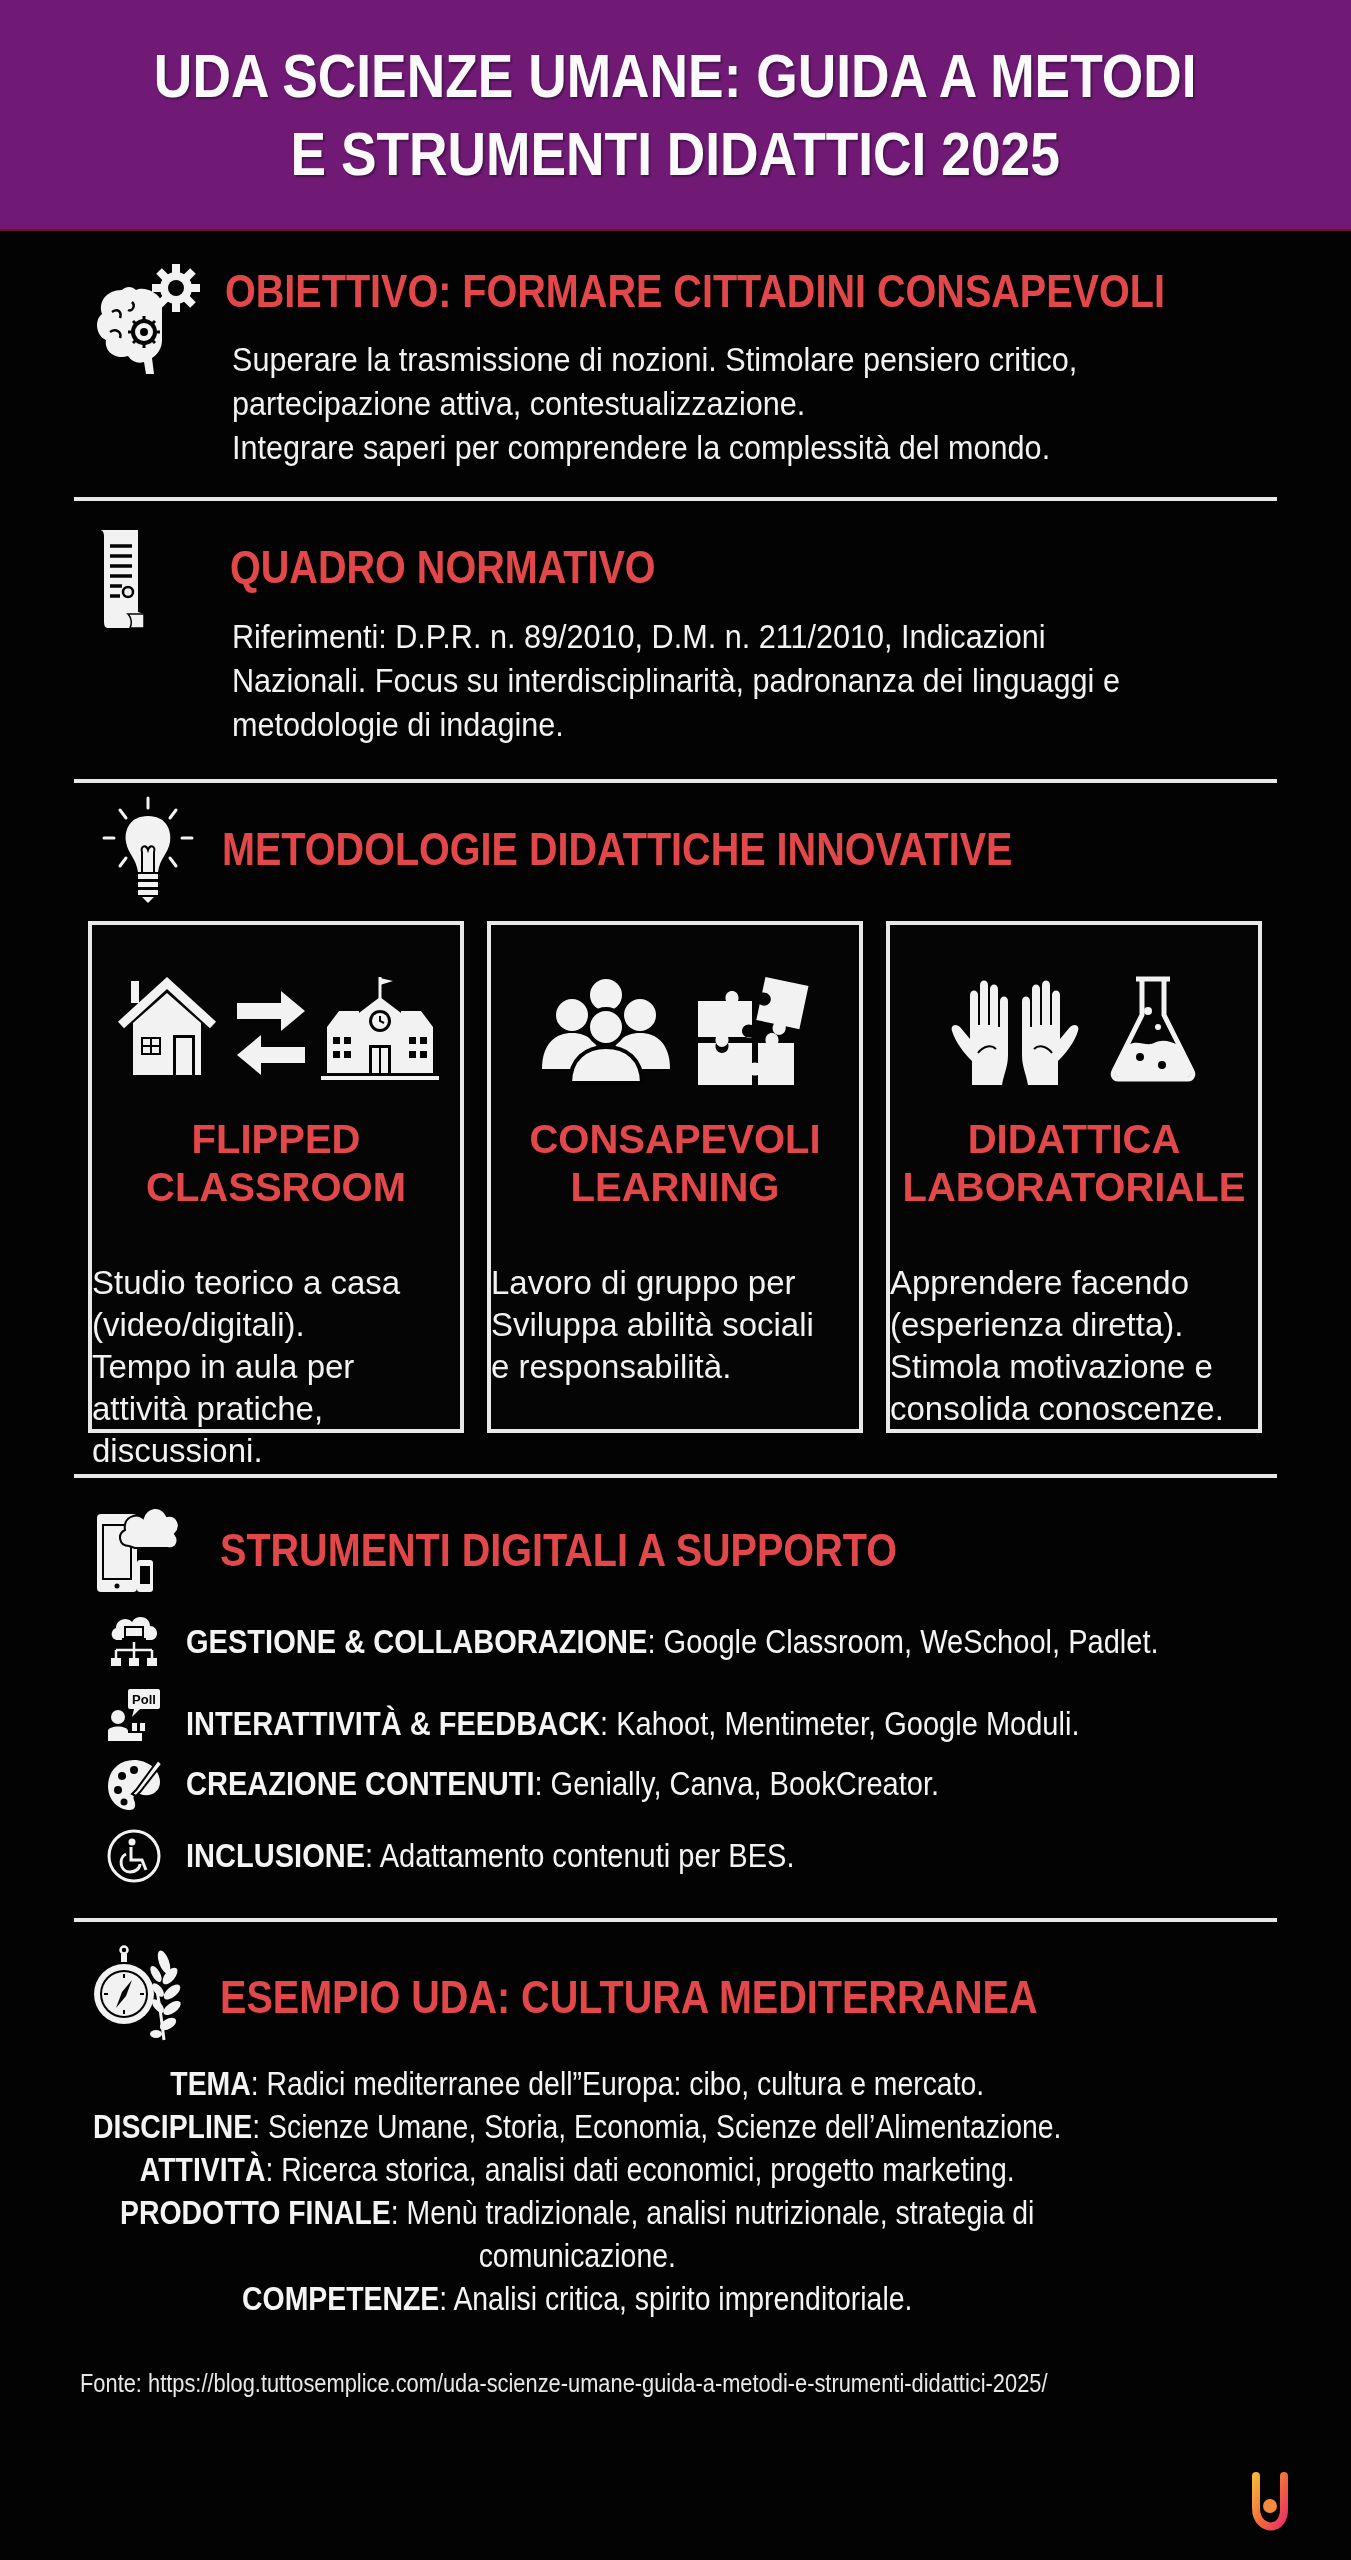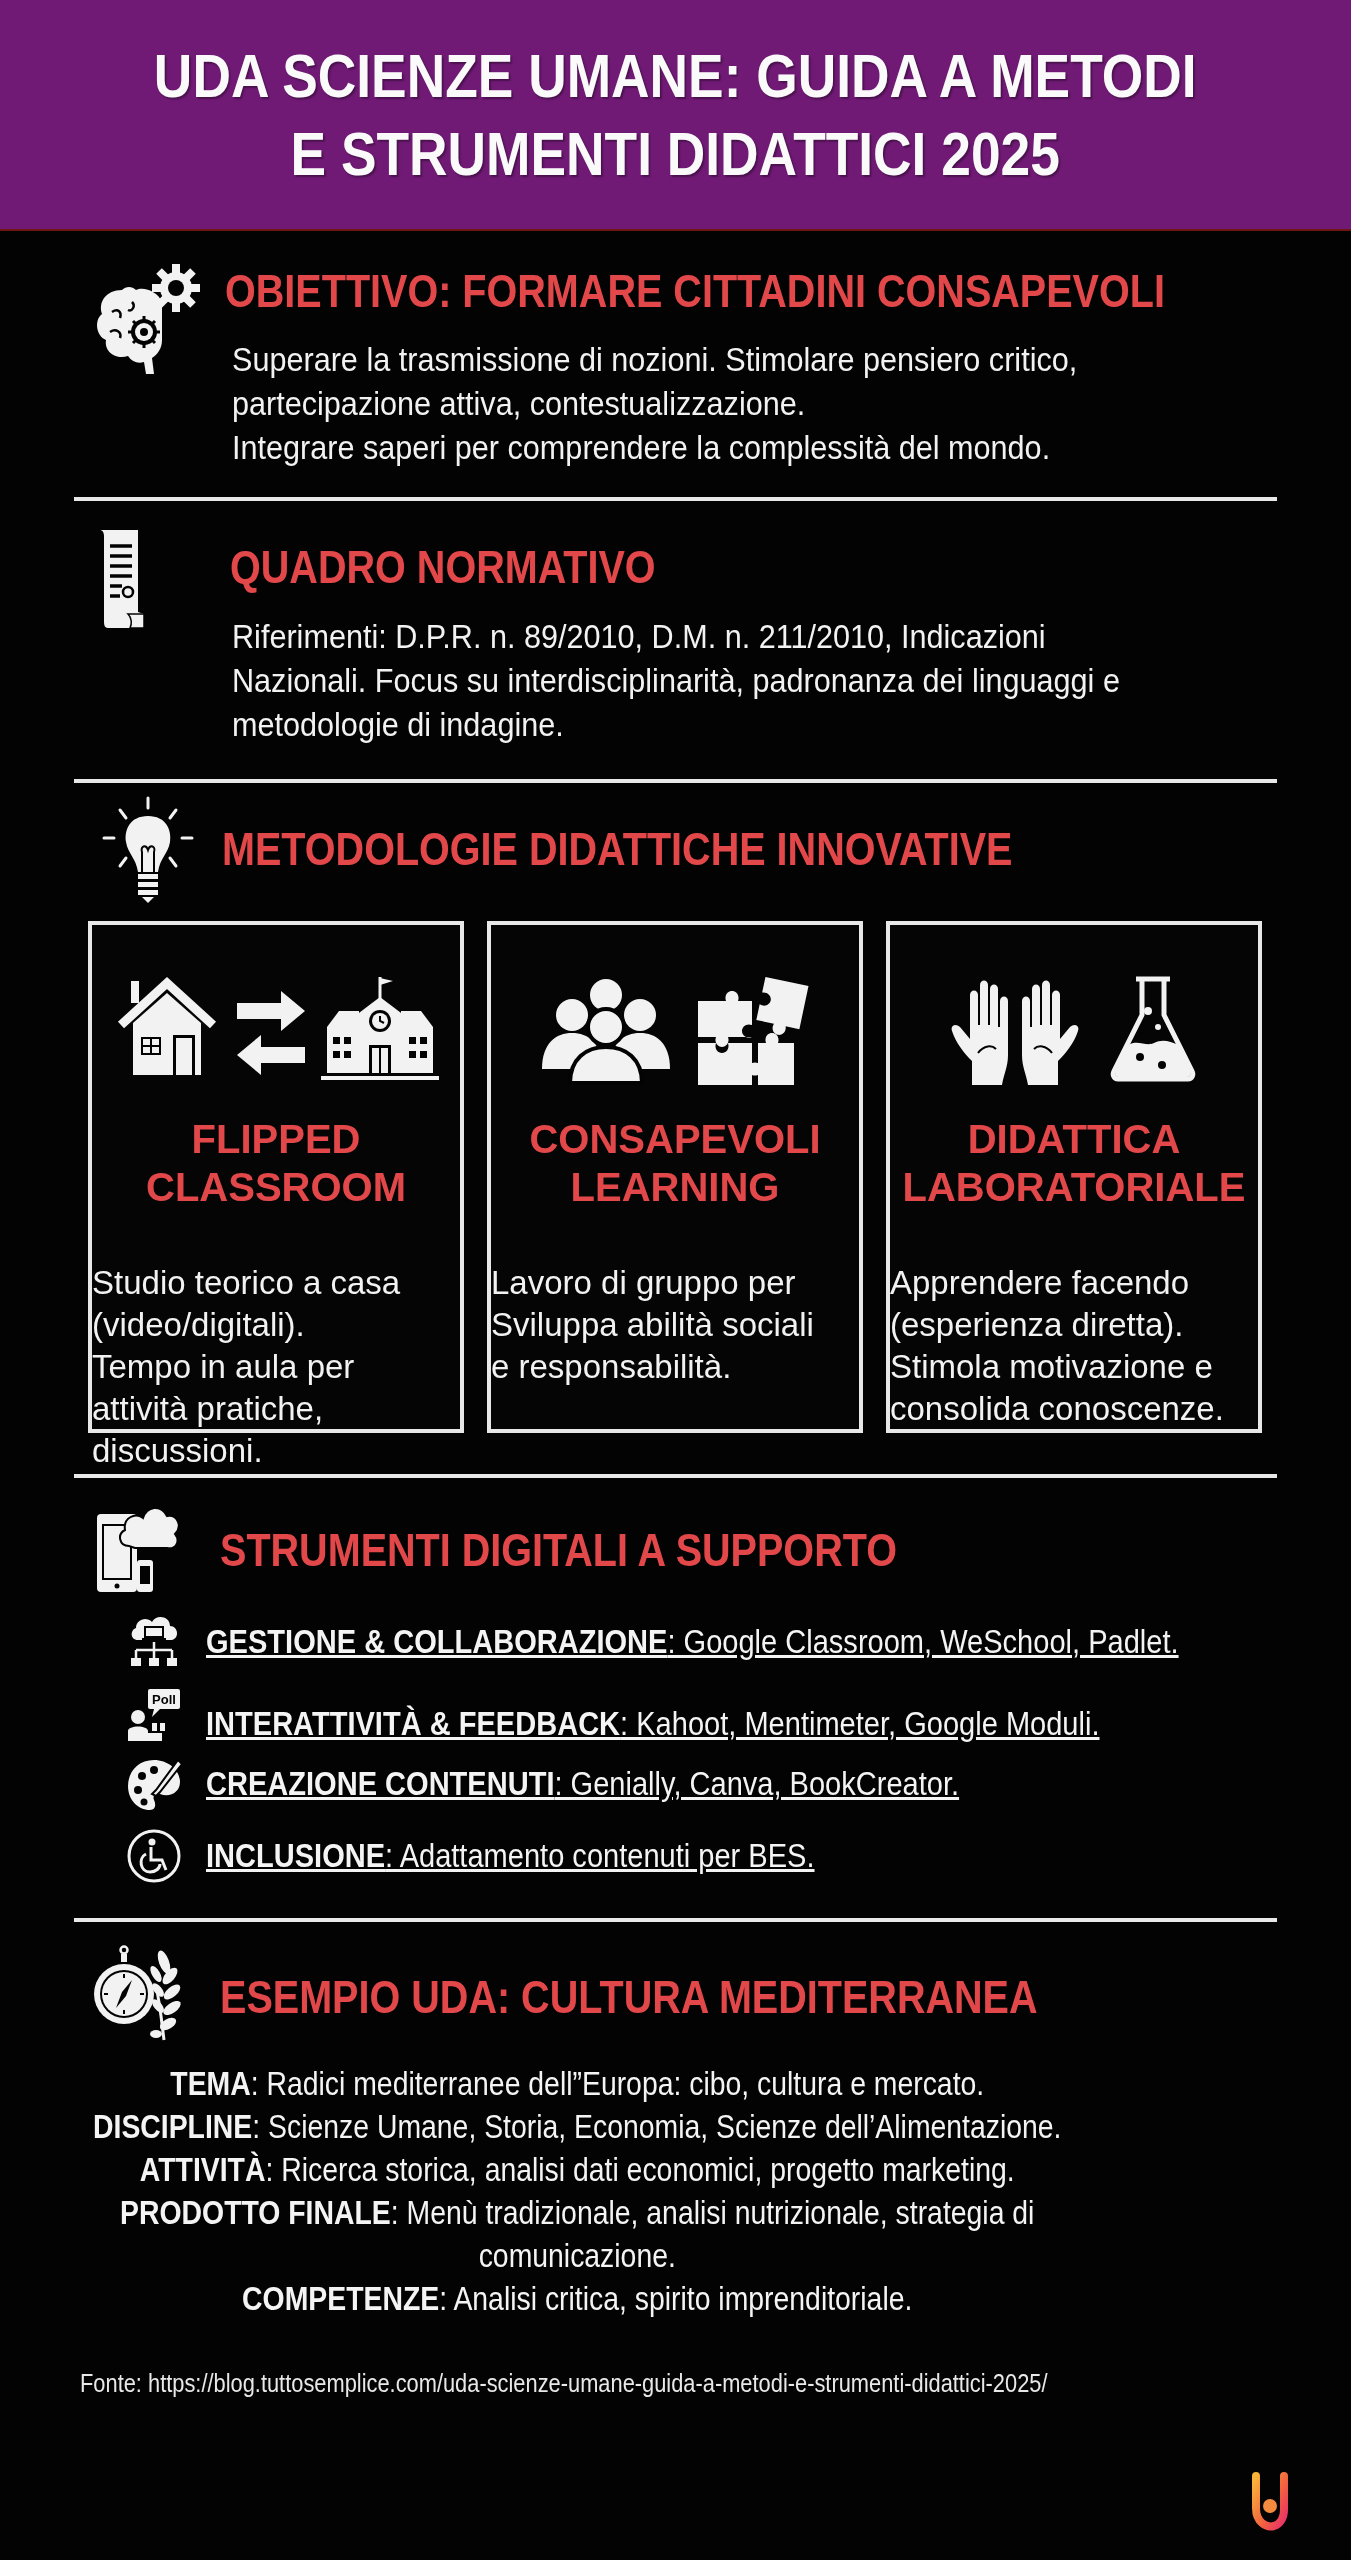--- a/index.html
+++ b/index.html
@@ -38,21 +38,21 @@
   .card .icons { position: absolute; left: 0; right: 0; top: 50px; height: 120px; display: flex; justify-content: center; gap: 14px; }
   .card .ctitle {
     position: absolute; left: 0; right: 0; top: 190px; text-align: center;
     color: #e2484a; font-weight: 700; font-size: 40px; line-height: 48px;
   }
   .card .cbody {
     position: absolute; left: 0; right: 0; top: 296px; text-align: left;
     color: #f2f2f2; font-size: 33px; line-height: 42px; margin-top: 41px;
   }
 
-  .tool-row { position: absolute; left: 126px; height: 60px; display: flex; align-items: center; text-decoration: underline; }
+  .tool-row { position: absolute; left: 106px; height: 60px; display: flex; align-items: center; }
   .tool-row .ticon { width: 56px; height: 56px; margin-right: 24px; }
   .tool-text { font-size: 33px; white-space: nowrap; transform-origin: left center; transform: scaleX(0.88); }
   .tool-text b { font-weight: 700; }
 
   .ex-lines { position: absolute; left: 93px; top: 2062px; text-align: center; }
   .ex-line { font-size: 33px; line-height: 43px; white-space: nowrap; transform-origin: left center; transform: scaleX(0.86); }
   .ex-line b { font-weight: 700; }
 
   .source { position: absolute; left: 80px; top: 2368px; font-size: 26px; color: #e8e8e8; white-space: nowrap; transform-origin: left center; transform: scaleX(0.84); }
 

